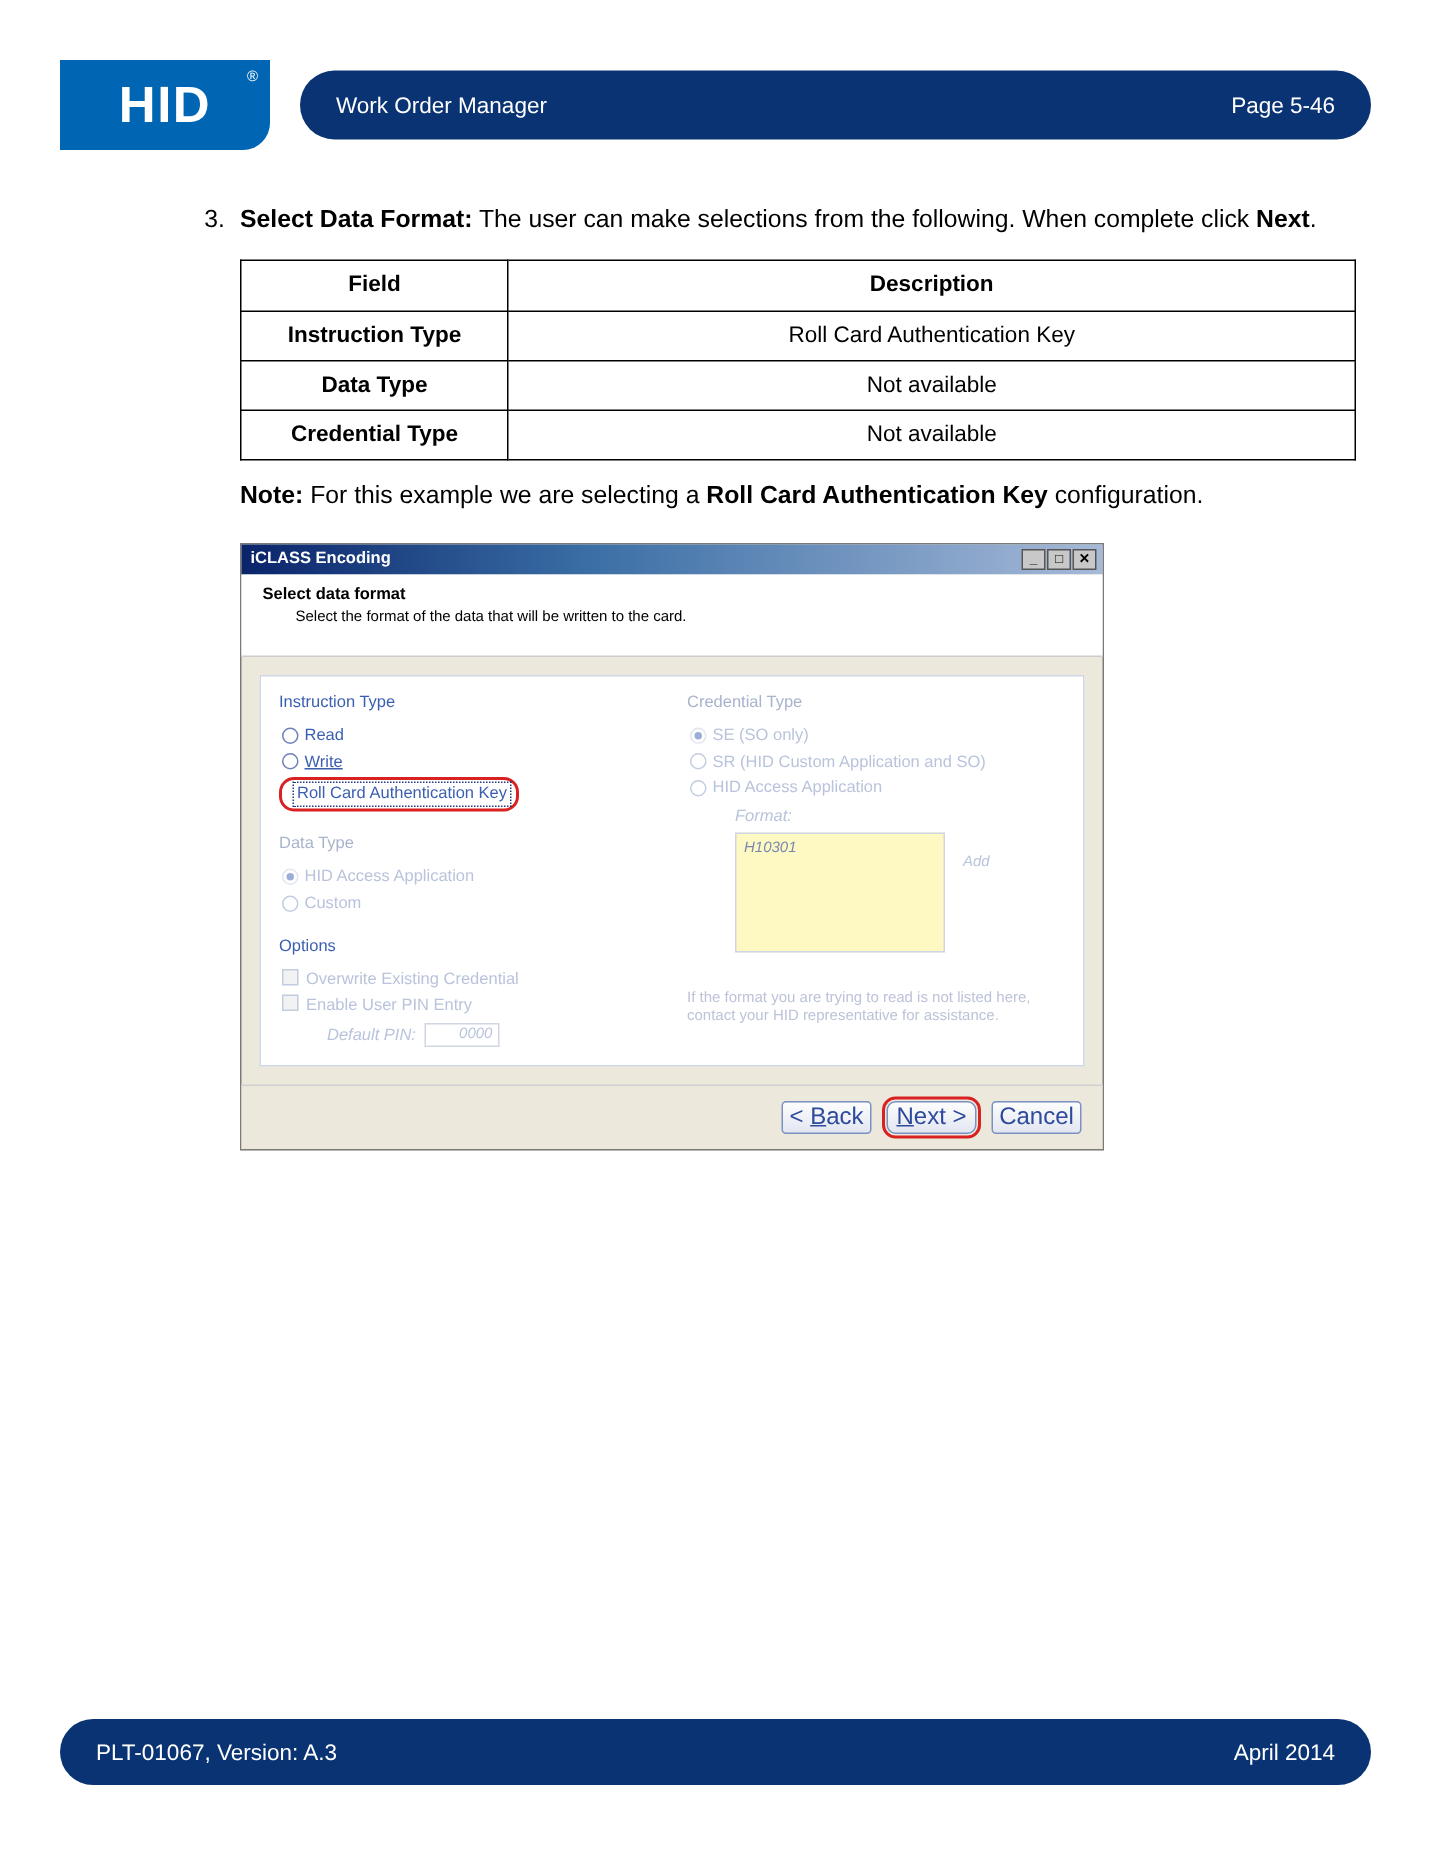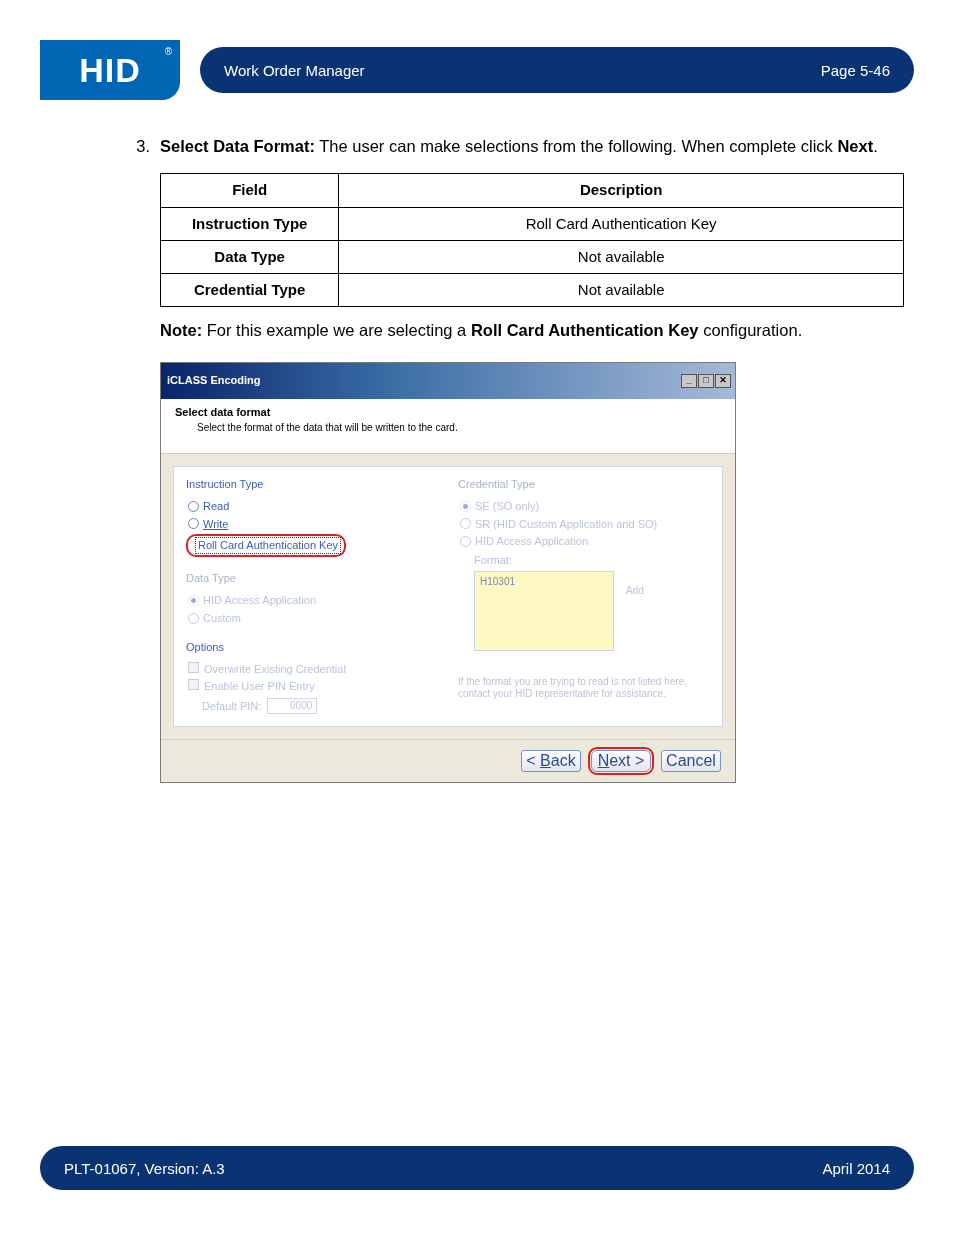--- a/index.html
+++ b/index.html
@@ -106,21 +106,21 @@
     width: 576px;
     margin-top: 20px;
     border: 1px solid #7a7a7a;
     background: #ece9dc;
     font-family: Tahoma, Arial, sans-serif;
     font-size: 11px;
   }
   .dialog-titlebar {
     background: linear-gradient(90deg, #0a246a 0%, #3a6ea5 40%, #a6b9d8 100%);
     color: #fff;
-    height: 36px;
+    height: 20px;
     display: flex;
     align-items: center;
     justify-content: space-between;
     padding: 0 4px 0 6px;
     font-weight: 700;
     font-size: 11px;
   }
   .win-btns { display: flex; gap: 1px; }
   .win-btn {
     width: 16px; height: 14px;
@@ -214,21 +214,21 @@
   .pin-input {
     border: 1px solid #d0d6e4;
     width: 50px;
     height: 16px;
     text-align: right;
     padding-right: 4px;
     color: #b9c3db;
     font-size: 10px;
     background:#fff;
   }
-  .sub-indent { margin-left: 16px; }
+  .sub-indent { margin-left: 32px; font-style: italic; }
   .format-label { color: #b9c3db; font-size: 11px; margin-top: 4px; }
   .format-box {
     border: 1px solid #ced6e6;
     width: 140px;
     height: 80px;
     background: #fef9c3;
     margin-top: 3px;
     font-size: 10px;
     color: #7888b0;
     padding: 3px 5px;

